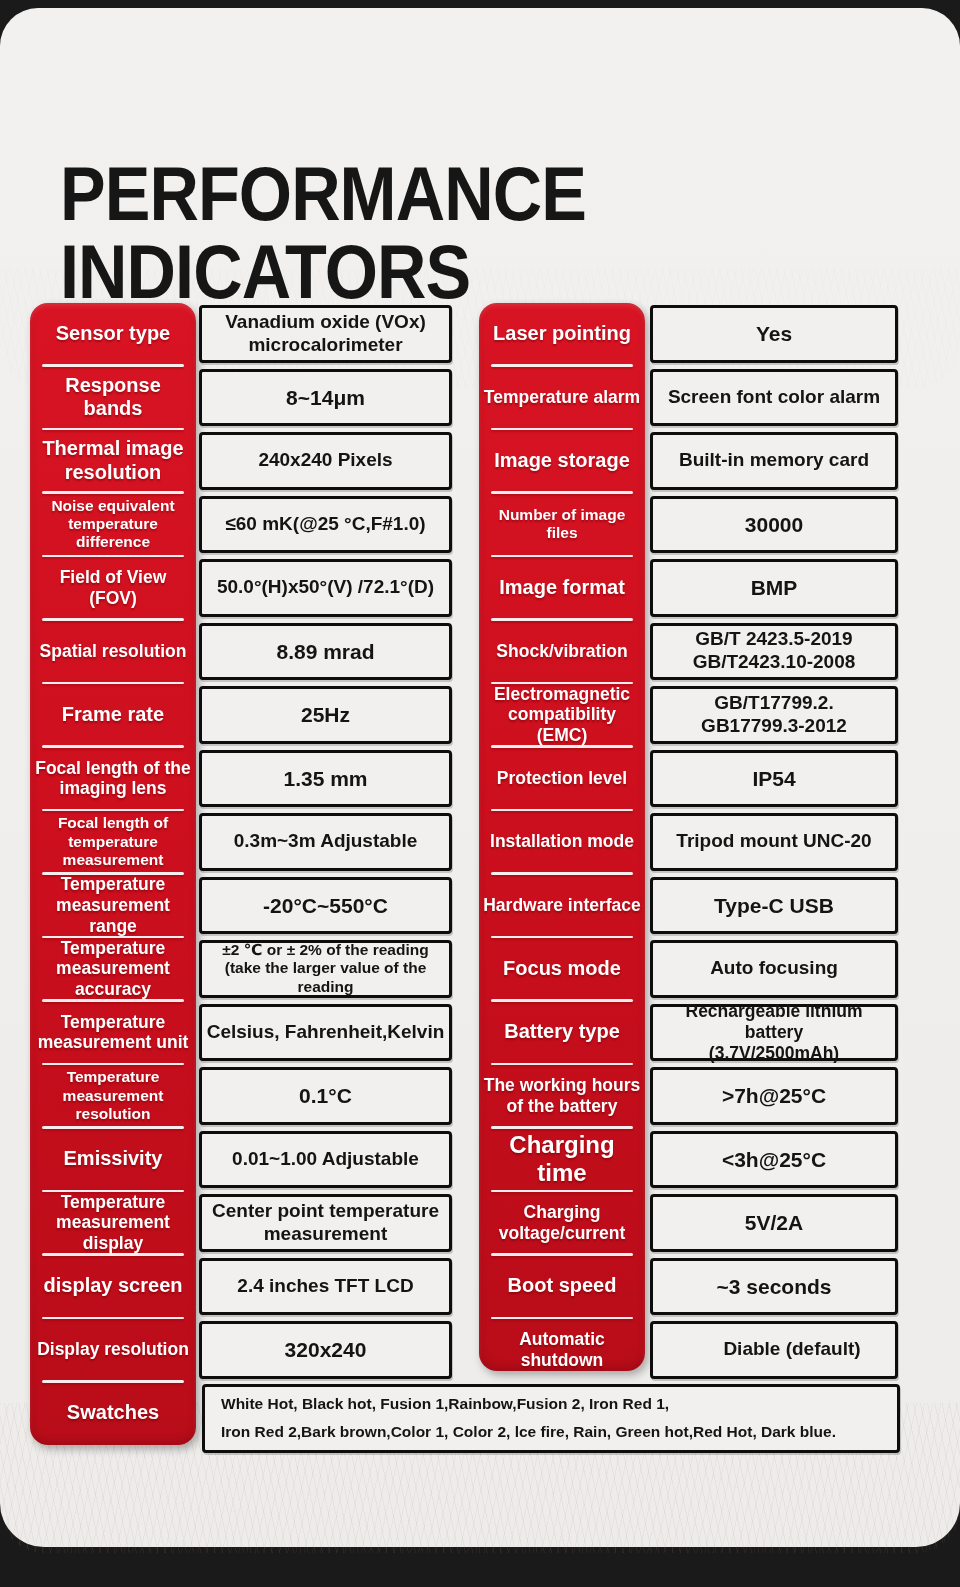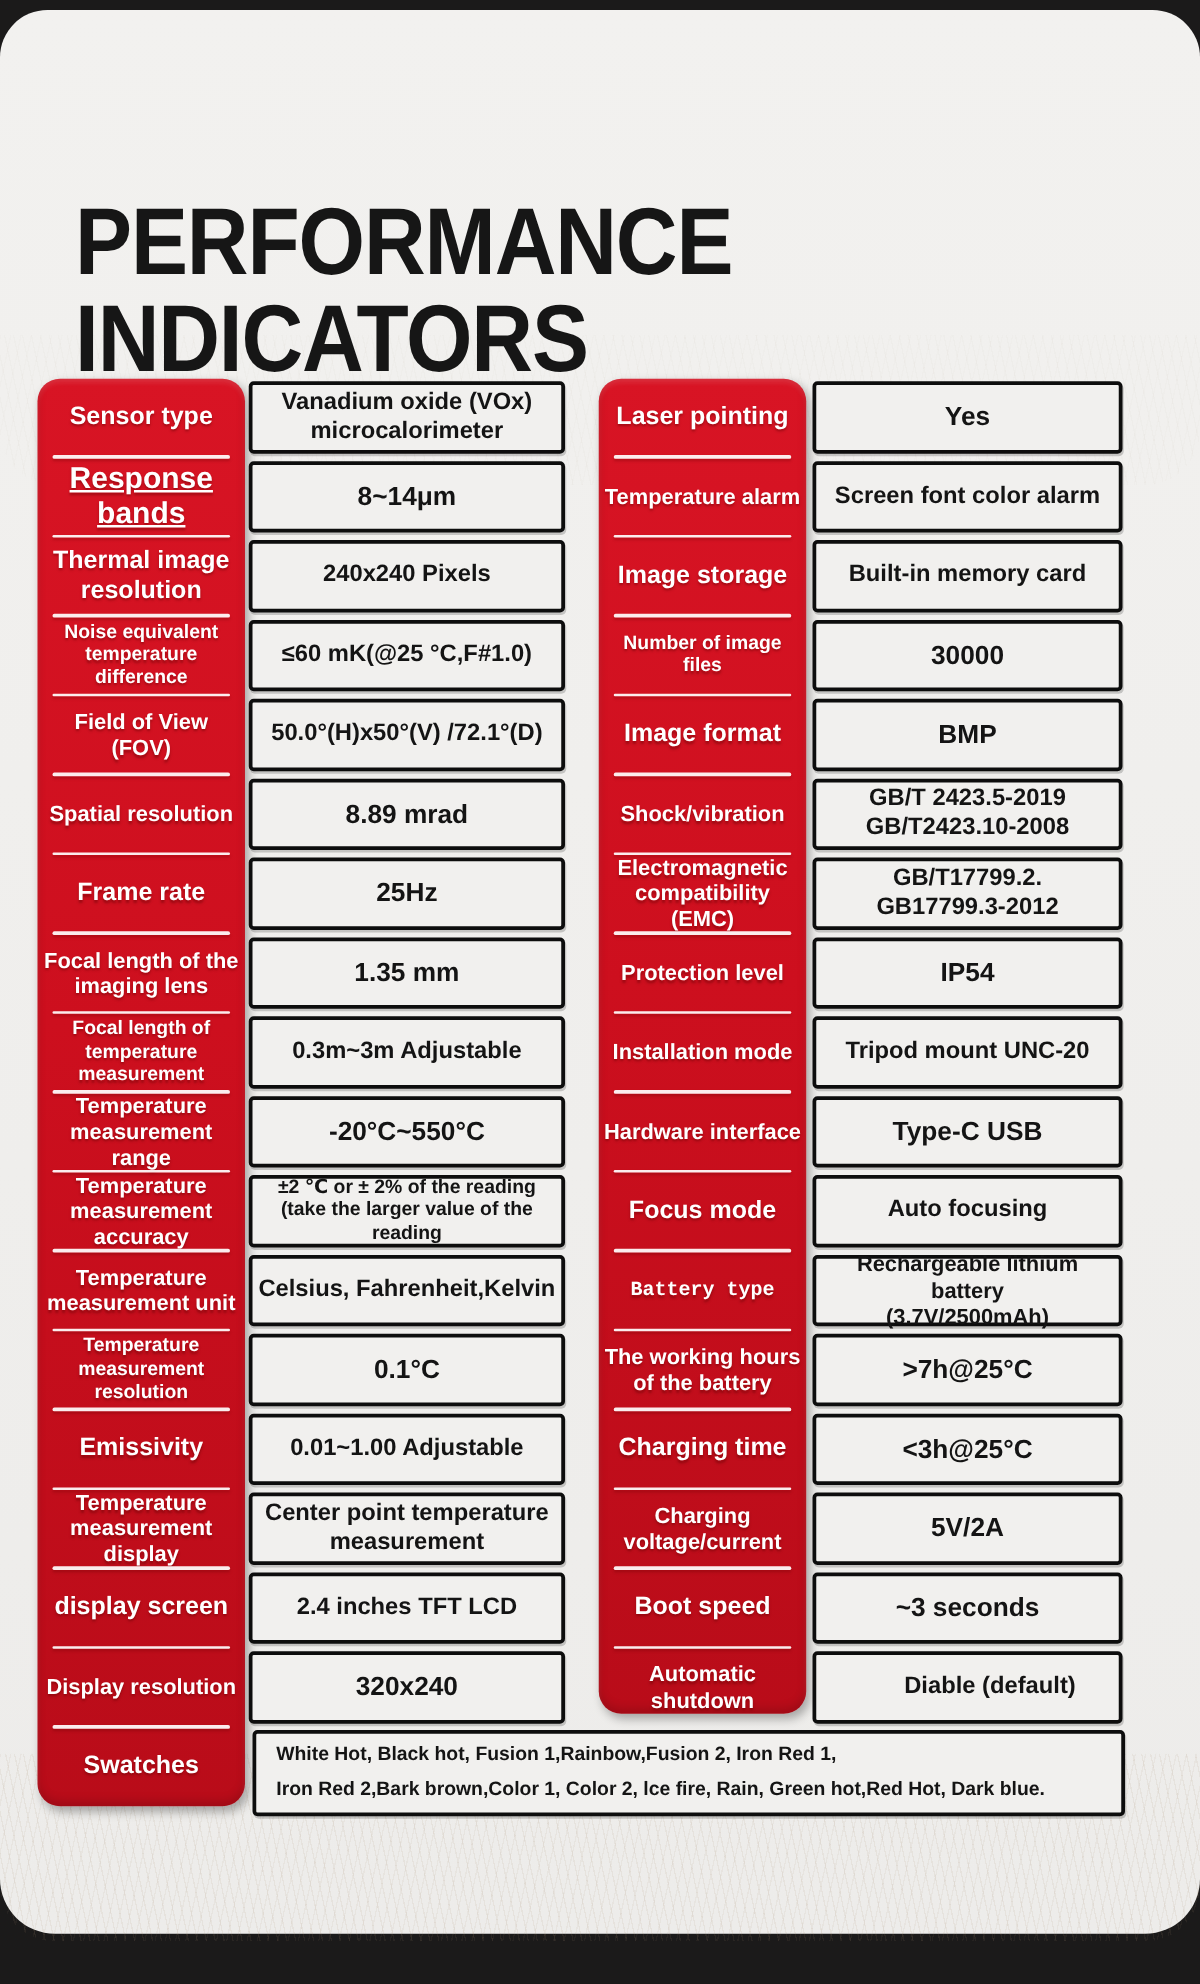--- a/index.html
+++ b/index.html
@@ -74,21 +74,21 @@
   <div class="mesh top"></div>
   <div class="mesh"></div>
   <h1 class="page-title">PERFORMANCE INDICATORS</h1>
   <div class="col left" id="col-left">
       <div class="row">
     <div class="label" style="font-size: 20px;">Sensor type</div>
     <div class="value" style="font-size: 19px;">Vanadium oxide (VOx)
 microcalorimeter</div>
   </div>
       <div class="row">
-    <div class="label" style="font-size: 24px; text-decoration: underline;">Response bands</div>
+    <div class="label" style="font-size: 20px;">Response bands</div>
     <div class="value" style="font-size: 21px;">8~14μm</div>
   </div>
       <div class="row">
     <div class="label" style="font-size: 20px;">Thermal image
 resolution</div>
     <div class="value" style="font-size: 19px;">240x240 Pixels</div>
   </div>
       <div class="row">
     <div class="label" style="font-size: 15.5px;">Noise equivalent
 temperature difference</div>
@@ -203,31 +203,31 @@
   </div>
       <div class="row">
     <div class="label" style="font-size: 17.5px;">Hardware interface</div>
     <div class="value" style="font-size: 21px;">Type-C USB</div>
   </div>
       <div class="row">
     <div class="label" style="font-size: 20px;">Focus mode</div>
     <div class="value" style="font-size: 19px;">Auto focusing</div>
   </div>
       <div class="row">
-    <div class="label" style="font-size: 16px; font-family: Liberation Mono, monospace;">Battery type</div>
+    <div class="label" style="font-size: 20px;">Battery type</div>
     <div class="value" style="font-size: 17.5px;">Rechargeable lithium battery
 (3.7V/2500mAh)</div>
   </div>
       <div class="row">
     <div class="label" style="font-size: 17.5px;">The working hours
 of the battery</div>
     <div class="value" style="font-size: 21px;">&gt;7h@25°C</div>
   </div>
       <div class="row">
-    <div class="label" style="font-size: 20px;">Charging time</div>
+    <div class="label" style="font-size: 24px;">Charging time</div>
     <div class="value" style="font-size: 21px;">&lt;3h@25°C</div>
   </div>
       <div class="row">
     <div class="label" style="font-size: 17.5px;">Charging
 voltage/current</div>
     <div class="value" style="font-size: 21px;">5V/2A</div>
   </div>
       <div class="row">
     <div class="label" style="font-size: 20px;">Boot speed</div>
     <div class="value" style="font-size: 21px;">~3 seconds</div>

